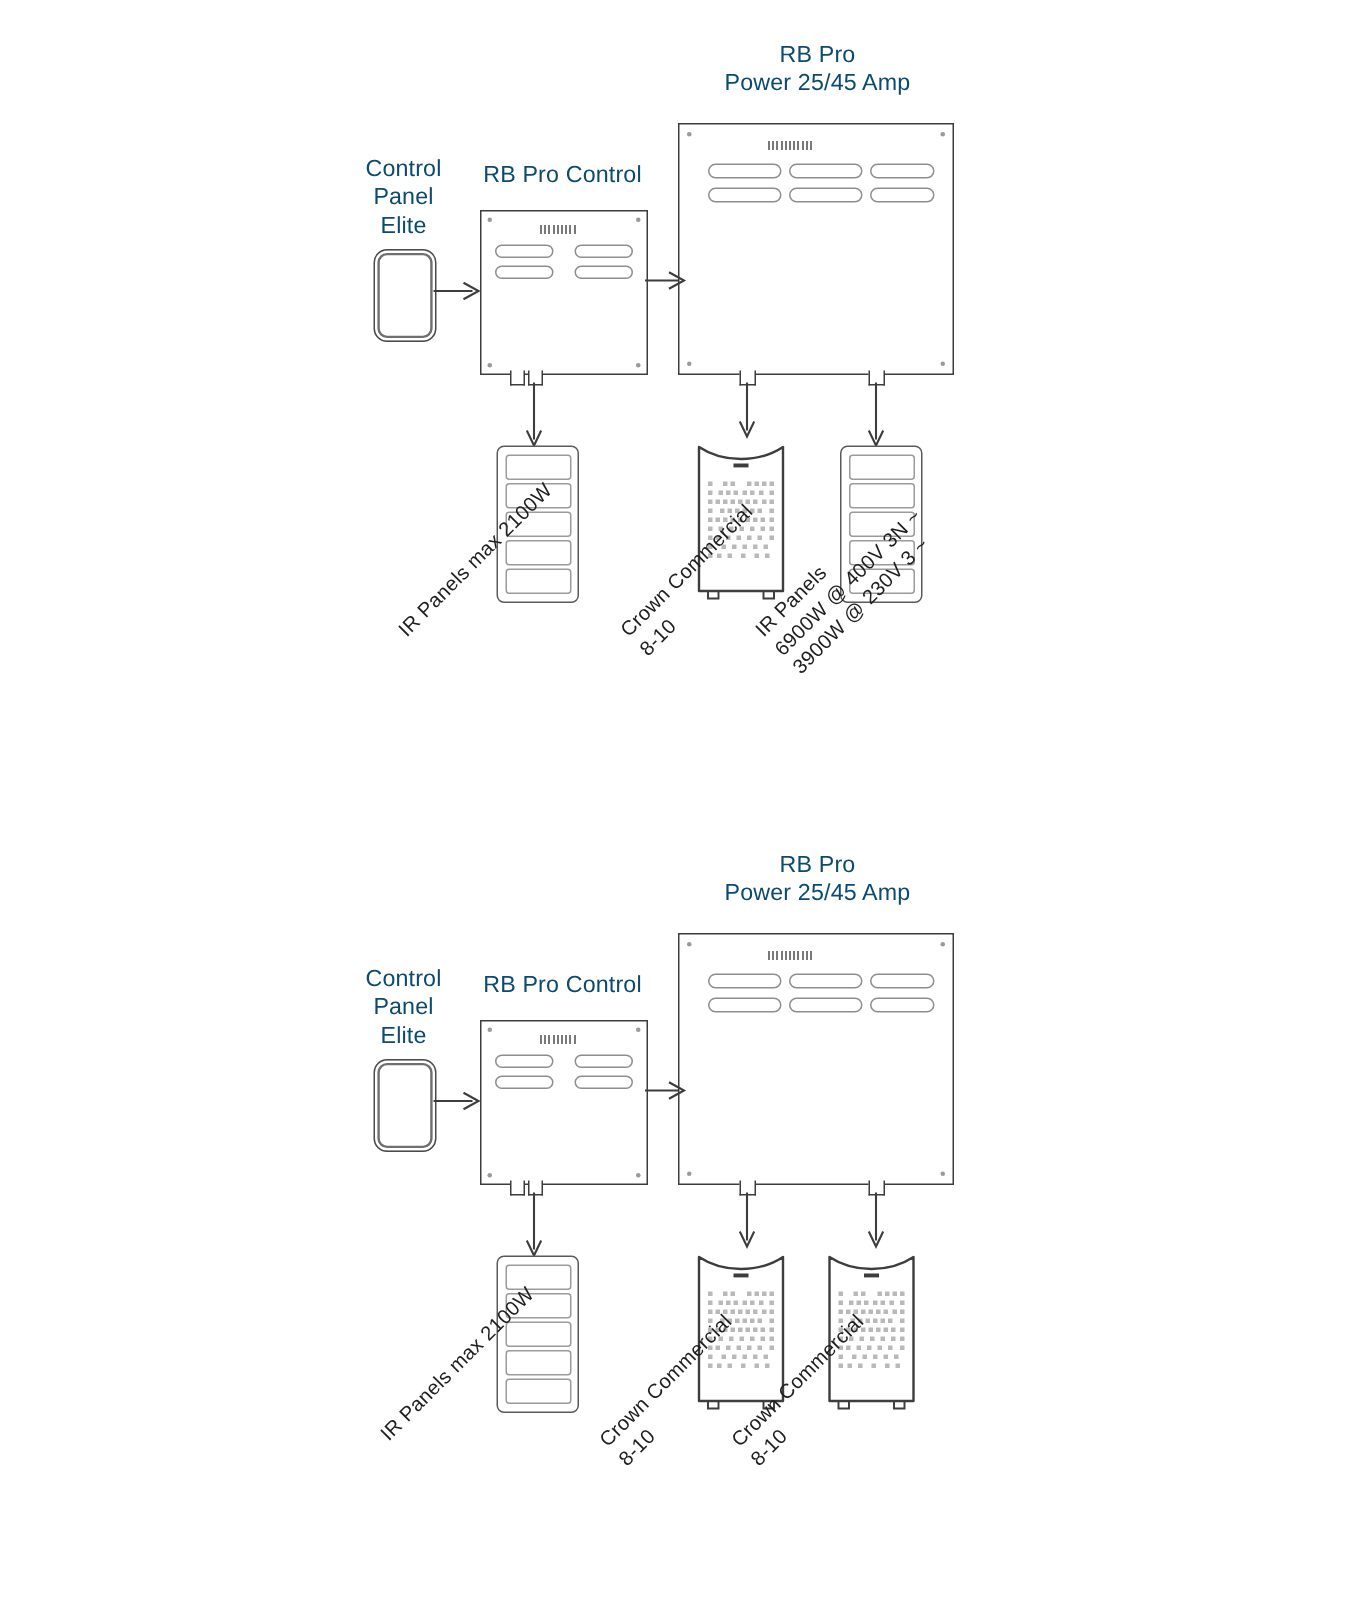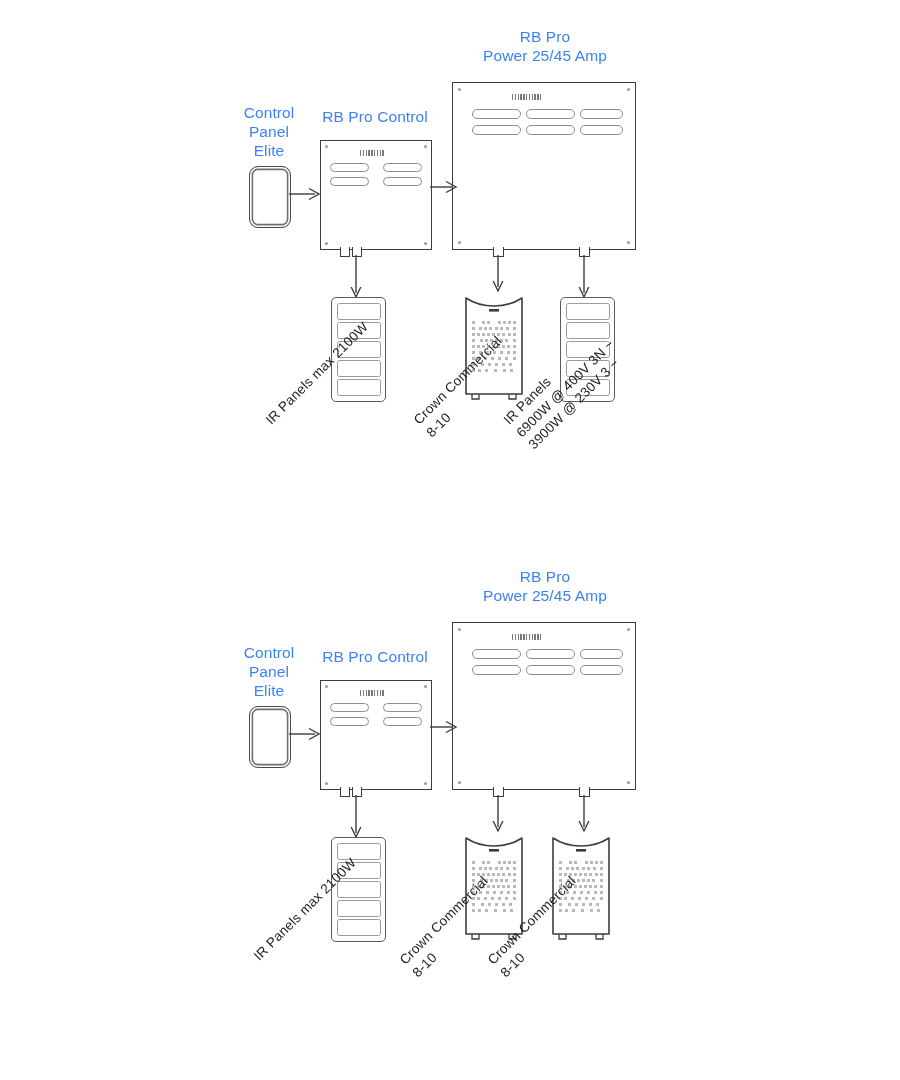--- a/index.html
+++ b/index.html
@@ -21,21 +21,21 @@
     width: 900px;
   }
   #diagram-1 { top: 0; height: 540px; }
   #diagram-2 { top: 540px; height: 540px; }
 
   .node-label {
     position: absolute;
     text-align: center;
     font-size: 15.5px;
     line-height: 1.22;
-    color: #3b82f6;
+    color: #0c4a6e;
     letter-spacing: 0.1px;
     white-space: pre-line;
   }
 
   .rot-label {
     position: absolute;
     font-size: 13.5px;
     line-height: 1.3;
     color: #1e1e1e;
     white-space: pre-line;

